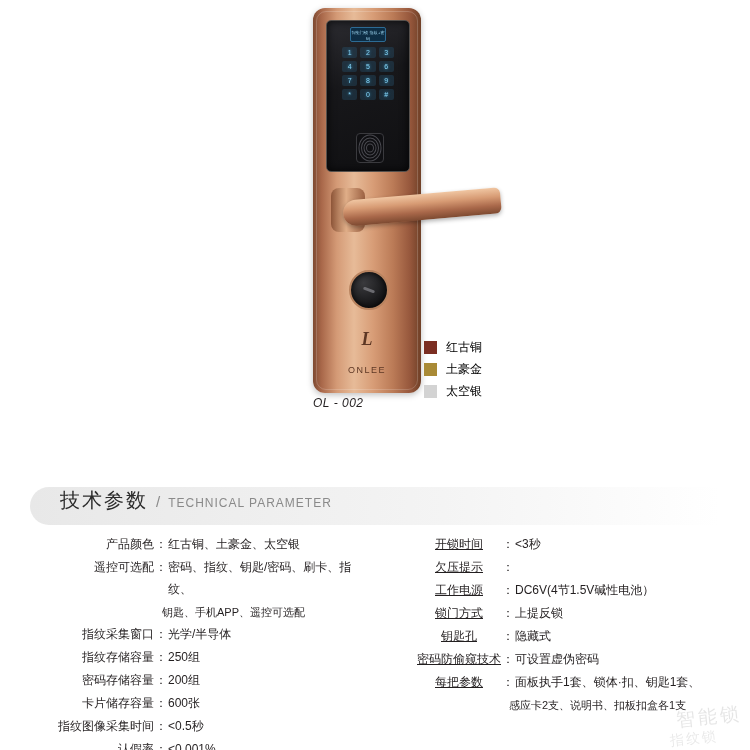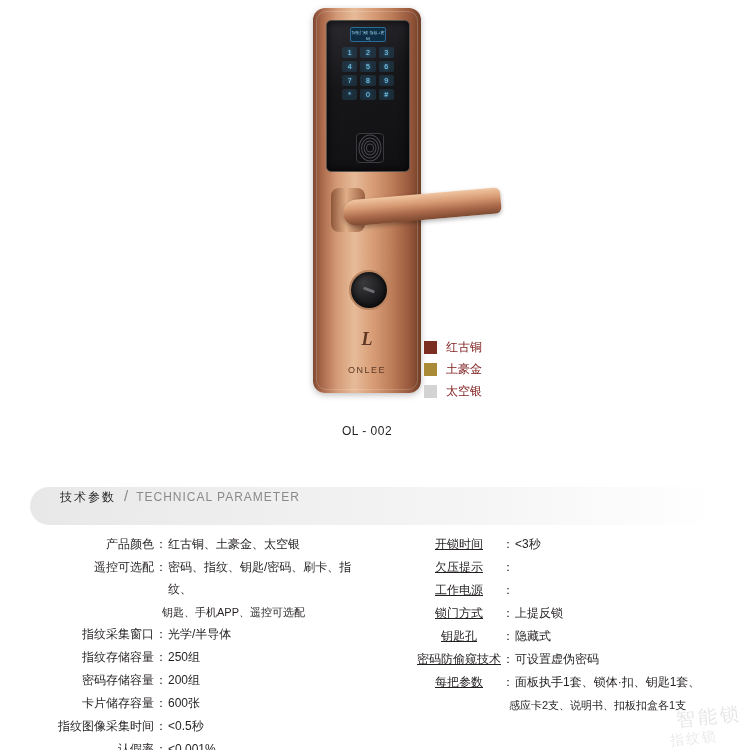--- a/index.html
+++ b/index.html
@@ -190,67 +190,67 @@
   }
   .brand-name {
     font-size: 9px;
     letter-spacing: 1.5px;
     margin-top: 17px;
   }
 
   .model-label {
     position: absolute;
     left: 313px;
-    top: 424px;
+    top: 396px;
     width: 108px;
-    text-align: center;
     font-size: 12px;
     color: #231f20;
     letter-spacing: .5px;
+    font-style: italic;
   }
 
   
   .swatches {
     position: absolute;
     left: 424px;
     top: 336px;
   }
   .swatch-row {
     display: flex;
     align-items: center;
     height: 22px;
   }
   .swatch-chip {
     width: 13px;
     height: 13px;
     margin-right: 9px;
   }
   .swatch-label {
     font-size: 12px;
-    color: #7f1d1d;
+    color: #000000;
   }
 
   
   .spec-header {
     position: absolute;
     left: 30px;
     top: 487px;
     width: 690px;
     height: 38px;
     background: linear-gradient(90deg, #e8e8e8 0%, #f4f4f4 60%, #ffffff 100%);
     border-radius: 19px 4px 4px 19px;
   }
   .spec-header-inner {
     display: flex;
     align-items: baseline;
     height: 38px;
     padding-left: 30px;
   }
   .spec-title-cn {
-    font-size: 12px;
+    font-size: 20px;
     color: #2b2b2b;
     letter-spacing: 2px;
   }
   .spec-slash {
     font-size: 15px;
     color: #8a8a8a;
     margin: 0 8px;
   }
   .spec-title-en {
     font-size: 12px;
@@ -451,20 +451,21 @@
       <span class="spec-sep">：</span>
       <span class="spec-val">&lt;3秒</span>
     </div>
     <div class="spec-item">
       <span class="spec-key">欠压提示</span>
       <span class="spec-sep">：</span>
     </div>
     <div class="spec-item">
       <span class="spec-key">工作电源</span>
       <span class="spec-sep">：</span>
+      <span class="spec-val">DC6V(4节1.5V碱性电池）</span>
     </div>
     <div class="spec-item">
       <span class="spec-key">锁门方式</span>
       <span class="spec-sep">：</span>
       <span class="spec-val">上提反锁</span>
     </div>
     <div class="spec-item">
       <span class="spec-key">钥匙孔</span>
       <span class="spec-sep">：</span>
       <span class="spec-val">隐藏式</span>

